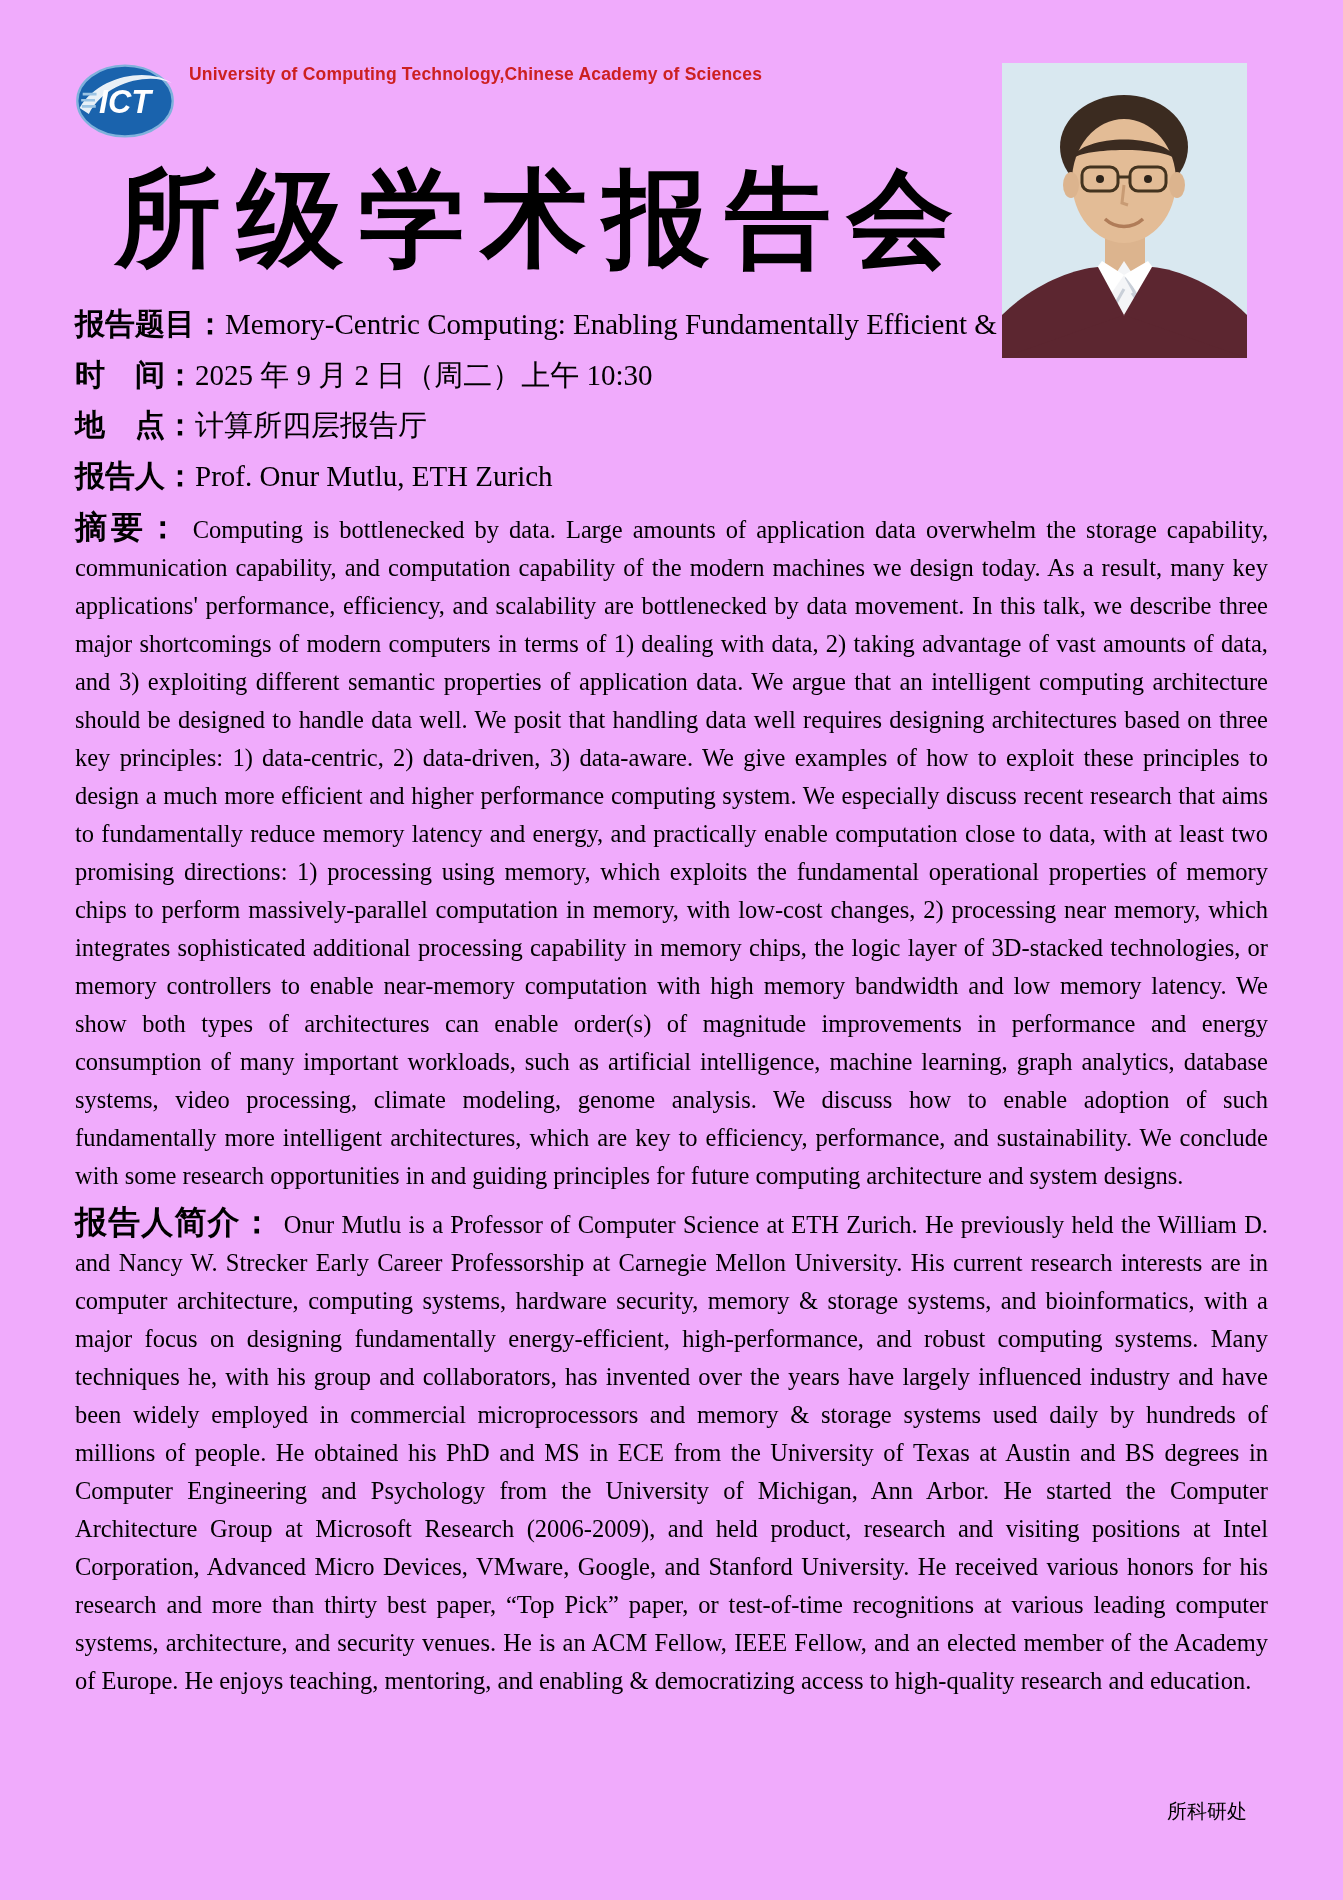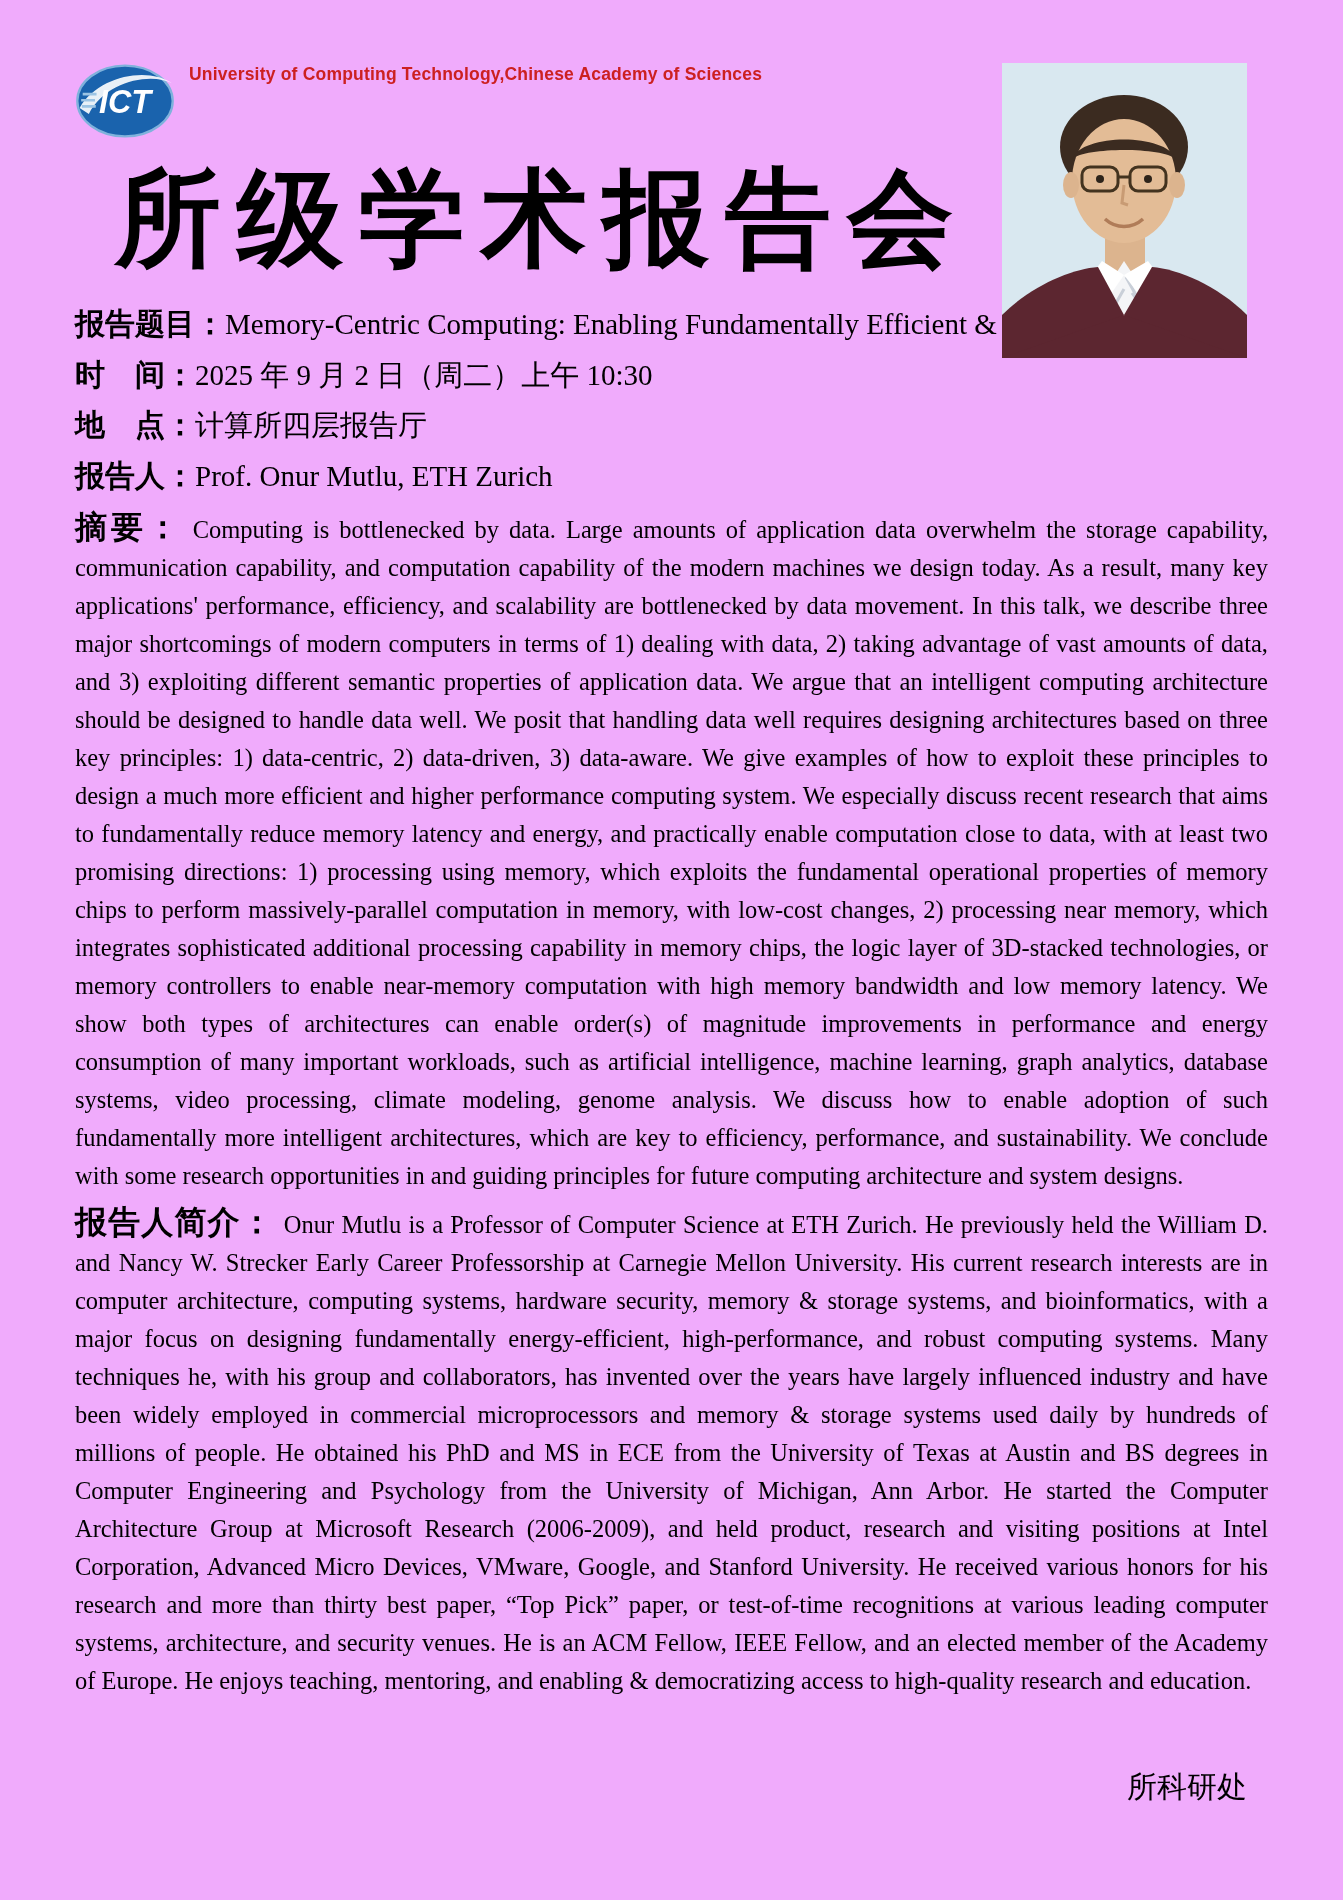--- a/index.html
+++ b/index.html
@@ -81,23 +81,23 @@
     font-family: Liberation Sans, sans-serif;
     font-weight: bold;
     font-size: 32px;
     margin-right: 10px;
   }
   .para-text { font-family: "Liberation Serif", serif; }
   
   .footer {
     position: absolute;
     right: 96px;
-    bottom: 92px;
+    bottom: 75px;
     font-family: "Liberation Sans", sans-serif;
-    font-size: 30px;
+    font-size: 20px;
     color: #000;
   }
 </style>
 </head>
 <body>
 
 <div class="page">
 
   <div class="header">
     <div class="logo-row">

